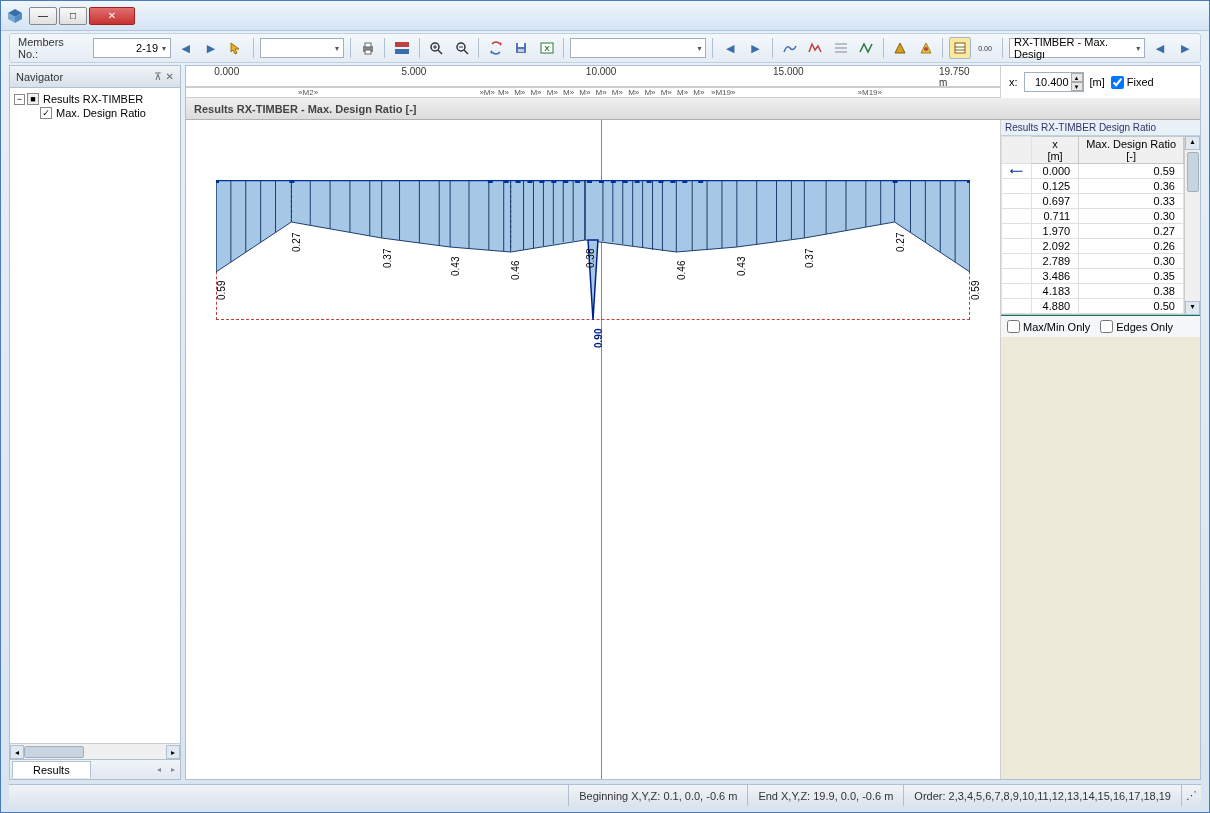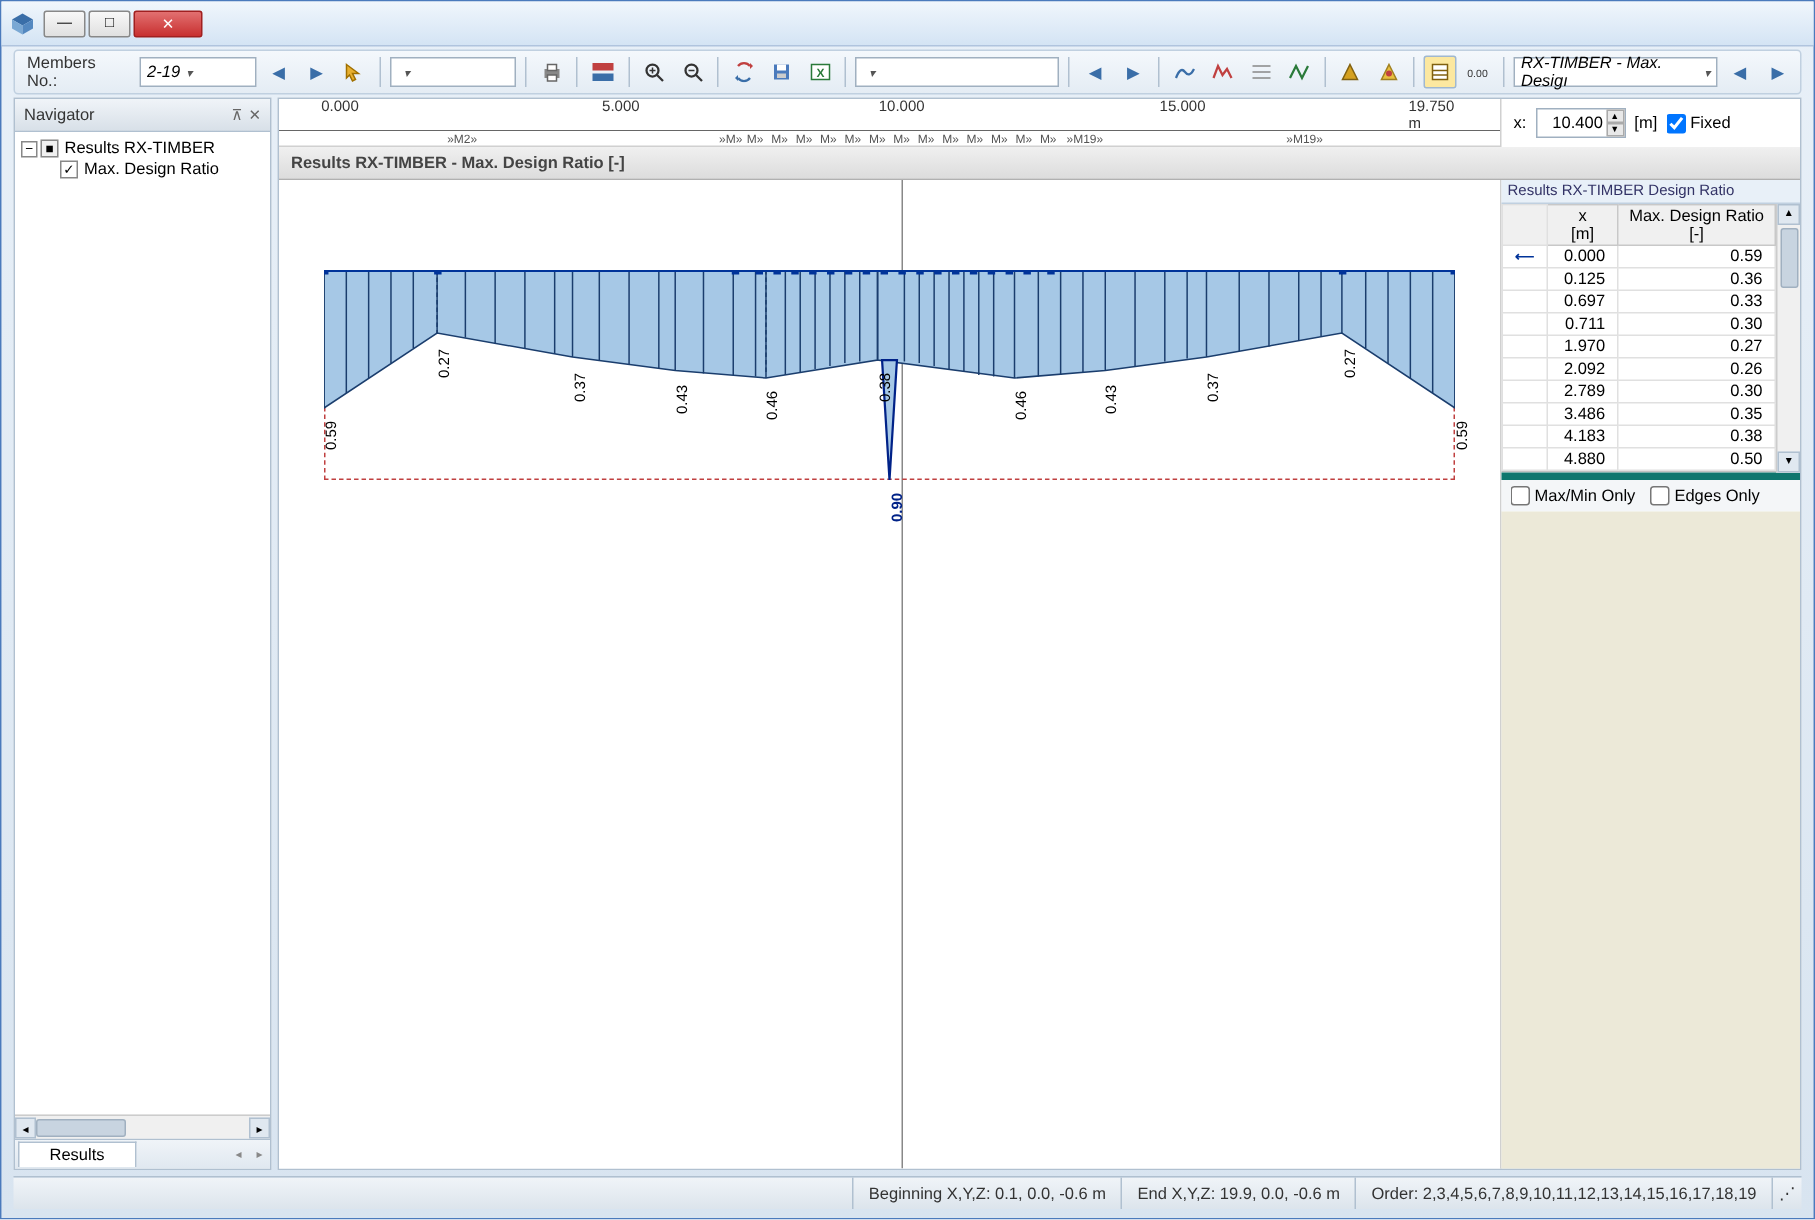--- a/index.html
+++ b/index.html
@@ -7,21 +7,21 @@
 .window { width: 1210px; height: 813px; border: 1px solid #4a7abc; background: linear-gradient(to bottom, #e8f0f8, #d8e4f0); display: flex; flex-direction: column; }
 .titlebar { height: 30px; background: linear-gradient(to bottom, #f0f6fc, #d4e4f4); display: flex; align-items: center; padding: 0 6px; border-bottom: 1px solid #b0c4de; }
 .titlebar .app-icon { width: 16px; height: 16px; margin-right: 6px; }
 .titlebar .title { flex: 1; color: #333; font-size: 12px; }
 .win-btns { display: flex; gap: 2px; }
 .win-btn { width: 28px; height: 18px; border: 1px solid #888; background: linear-gradient(to bottom,#f8f8f8,#e0e0e0); display: flex; align-items: center; justify-content: center; font-size: 10px; cursor: pointer; border-radius: 2px; }
 .win-btn.close { background: linear-gradient(to bottom,#e27070,#c83030); color: #fff; border-color:#a02020; width:46px; }
 
 .toolbar { height: 30px; background: linear-gradient(to bottom,#f4f8fc,#e4ecf4); border: 1px solid #c0d0e0; margin: 2px 8px; border-radius: 3px; display: flex; align-items: center; padding: 0 4px; gap: 4px; font-size: 11px; }
 .toolbar .lbl { color: #333; padding: 0 4px; }
-.toolbar .combo { height: 20px; border: 1px solid #a0b0c0; background: #fff; padding: 0 4px; font-size: 11px; min-width: 60px; display:flex; align-items:center; justify-content:flex-start;font-style:italic; }
+.toolbar .combo { height: 20px; border: 1px solid #a0b0c0; background: #fff; padding: 0 4px; font-size: 11px; min-width: 60px; display:flex; align-items:center; justify-content:flex-end; }
 .toolbar .combo::after { content: "▾"; font-size:8px; color:#555; margin-left:4px; }
 .toolbar .tbbtn { width: 22px; height: 22px; display: flex; align-items:center; justify-content:center; border-radius:2px; cursor:pointer; }
 .toolbar .sep { width:1px; height:20px; background:#b0c0d0; margin:0 2px; }
 
 .body { flex: 1; display: flex; margin: 0 8px 4px 8px; gap: 4px; min-height:0; }
 
 .navigator { width: 172px; border: 1px solid #b0c0d0; background: #fff; display:flex; flex-direction:column; }
 .nav-header { height: 22px; background: linear-gradient(to bottom,#f0f4f8,#d8e0e8); border-bottom:1px solid #b0c0d0; display:flex; align-items:center; padding:0 6px; font-size:11px; color:#333;justify-content:space-between; }
 .nav-header .spacer{flex:1;}
 .nav-header .pin{font-size:10px;color:#666;margin-right:4px;cursor:pointer;}
@@ -57,21 +57,21 @@
 .chart-area{flex:1;position:relative;background:#fff;overflow:hidden;}
 .right-panel{width:200px;border-left:1px solid #d0d0d0;display:flex;flex-direction:column;}
 .rp-header{background:#e8f0f8;padding:2px 4px;font-size:10px;color:#336;border-bottom:1px solid #c0d0e0;}
 .rp-table{flex:0 0 auto;border-bottom:1px solid #c0c0c0;}
 .rp-table table{width:100%;border-collapse:collapse;font-size:11px;}
 .rp-table th{background:#f0f0f0;border:1px solid #c8c8c8;padding:1px 4px;font-weight:normal;text-align:center;line-height:1.1;}
 .rp-table td{border:1px solid #e0e0e0;padding:1px 8px;text-align:right;}
 .rp-table .arrow-cell{width:20px;border:1px solid #e0e0e0;}
 .rp-table .arrow-cell.active{color:#003399;font-weight:bold;}
 .rp-scroll{width:16px;}
-.rp-checks{padding:4px 6px;display:flex;gap:10px;border-top:5px solid #0f766e;background:#f4f6f8;}
+.rp-checks{padding:4px 6px;display:flex;gap:10px;border-top:1px solid #0f766e;background:#f4f6f8;}
 .rp-checks label{display:flex;align-items:center;gap:3px;font-size:11px;}
 .rp-rest{flex:1;background:#ece9d8;}
 
 .statusbar{height:22px;background:linear-gradient(to bottom,#f0f4f8,#dce4ec);border-top:1px solid #b0c0d0;display:flex;align-items:center;font-size:11px;color:#333;margin:0 8px 6px 8px;}
 .statusbar .cell{padding:0 10px;border-left:1px solid #b0c0d0;height:100%;display:flex;align-items:center;}
 .statusbar .cell:first-child{border-left:none;flex:1;}
 
 
 .diagram{position:absolute;left:30px;top:60px;right:30px;height:200px;}
 .val-label{position:absolute;font-size:10px;color:#000;transform:rotate(-90deg);transform-origin:left top;}

